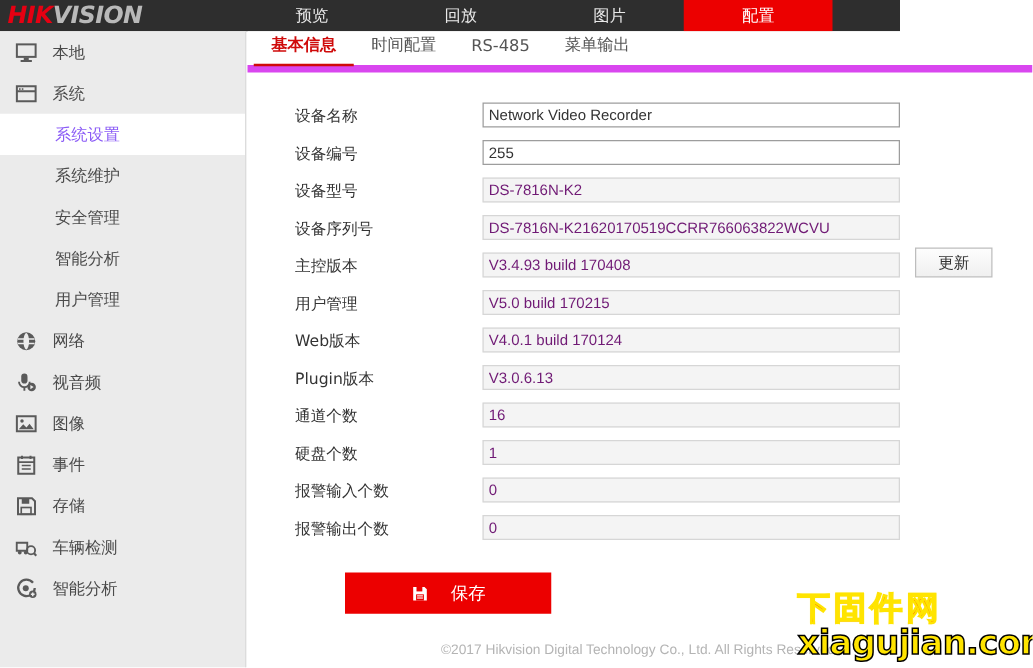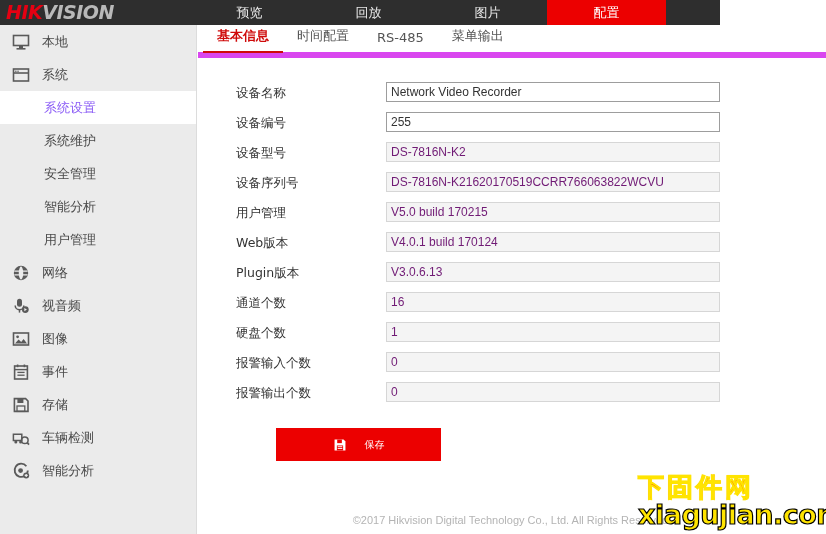--- a/index.html
+++ b/index.html
@@ -212,21 +212,21 @@
 
   .save-wrap {
     padding: 26px 0 0 40px;
   }
   .btn-save {
     width: 165px;
     height: 33px;
     background: #ec0000;
     border: none;
     color: #ffffff;
-    font-size: 10px;
+    font-size: 14px;
     font-family: "DejaVu Sans", sans-serif;
     cursor: pointer;
     display: flex;
     align-items: center;
     justify-content: center;
     gap: 18px;
     padding: 0;
   }
   .btn-save .svgwrap { display: flex; align-items: center; }
 
@@ -431,20 +431,25 @@
       <div class="row">
         <span class="lbl">设备型号</span>
         <input type="text" class="ro" readonly="" value="DS-7816N-K2" style="">
       </div>
 
       <div class="row">
         <span class="lbl">设备序列号</span>
         <input type="text" class="ro" readonly="" value="DS-7816N-K21620170519CCRR766063822WCVU" style="">
       </div>
 
+      <div class="row">
+        <span class="lbl">主控版本</span>
+        <input type="text" class="ro" readonly="" value="V3.4.93 build 170408" style="">
+        <button class="btn-update">更新</button>
+      </div>
 
       <div class="row">
         <span class="lbl">用户管理</span>
         <input type="text" class="ro" readonly="" value="V5.0 build 170215" style="">
       </div>
 
       <div class="row">
         <span class="lbl">Web版本</span>
         <input type="text" class="ro" readonly="" value="V4.0.1 build 170124" style="">
       </div>

